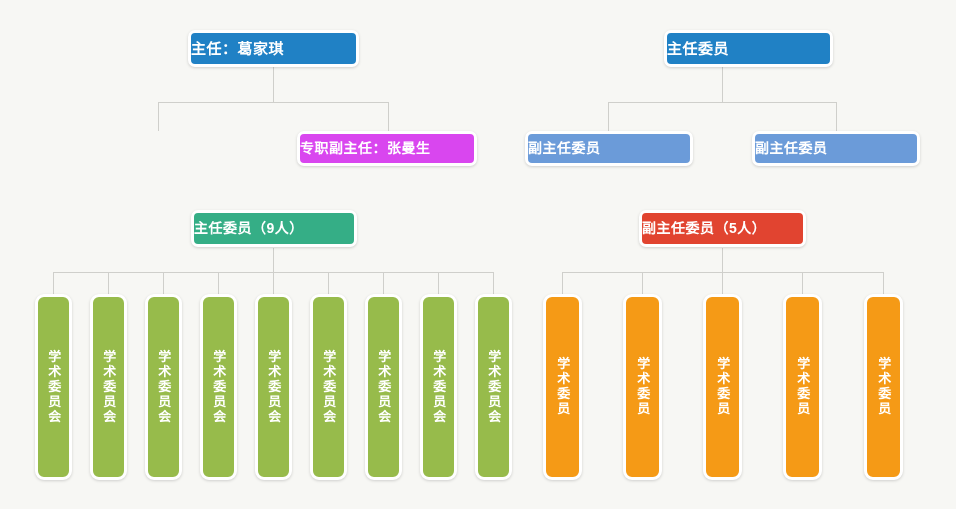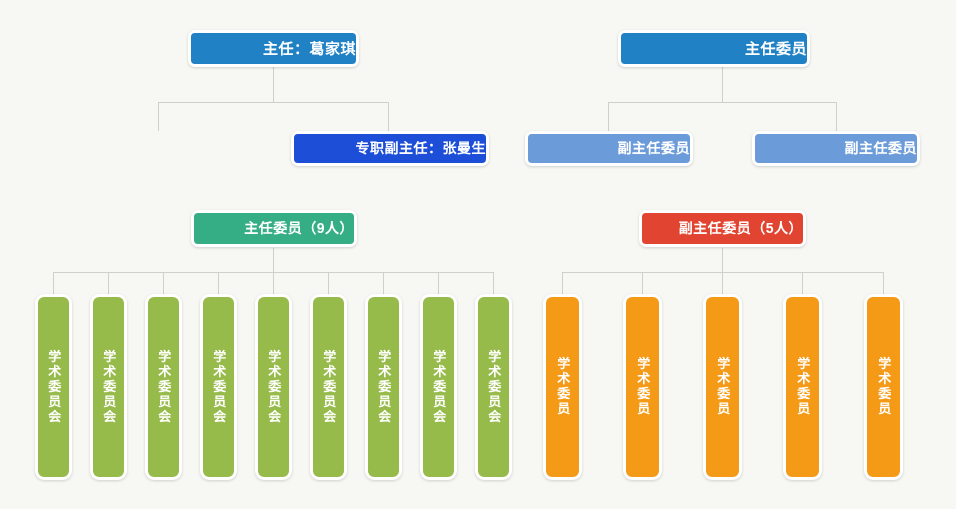--- a/index.html
+++ b/index.html
@@ -19,21 +19,21 @@
     width: 956px;
     height: 509px;
   }
 
   
   .node {
     position: absolute;
     box-sizing: border-box;
     display: flex;
     align-items: center;
-    justify-content: flex-end;
+    justify-content: flex-start;
     color: #ffffff;
     font-weight: bold;
     text-align: center;
     border-radius: 7px;
     border: 3px solid #ffffff;
     box-shadow: 0 1px 3px rgba(0,0,0,0.16);
     letter-spacing: 0.5px;
     line-height: 1.15;
     user-select: none;
   }
@@ -98,21 +98,21 @@
   <div class="line v" style="left:562px; top:272px; height:22px;"></div>
   <div class="line v" style="left:642px; top:272px; height:22px;"></div>
   <div class="line v" style="left:722px; top:272px; height:22px;"></div>
   <div class="line v" style="left:802px; top:272px; height:22px;"></div>
   <div class="line v" style="left:883px; top:272px; height:22px;"></div>
 
   <div class="node level-root" style="left:188px; top:30px; width:171px; height:37px; background:#2081c5;">
     <span>主任：葛家琪</span>
   </div>
 
-  <div class="node level-two" style="left:291px; top:131px; width:198px; height:35px; background:#1d4ed8;">
+  <div class="node level-two" style="left:297px; top:131px; width:180px; height:35px; background:#d946ef;">
     <span>专职副主任：张曼生</span>
   </div>
 
   <div class="node level-three" style="left:191px; top:210px; width:166px; height:37px; background:#35ae86;">
     <span>主任委员（9人）</span>
   </div>
 
   <div class="node leaf" style="left:35px; top:294px; width:37px; height:186px; background:#97bb4b;">
     <span class="leaf-text">学术委员会</span>
   </div>
@@ -134,21 +134,21 @@
   <div class="node leaf" style="left:365px; top:294px; width:37px; height:186px; background:#97bb4b;">
     <span class="leaf-text">学术委员会</span>
   </div>
   <div class="node leaf" style="left:420px; top:294px; width:37px; height:186px; background:#97bb4b;">
     <span class="leaf-text">学术委员会</span>
   </div>
   <div class="node leaf" style="left:475px; top:294px; width:37px; height:186px; background:#97bb4b;">
     <span class="leaf-text">学术委员会</span>
   </div>
 
-  <div class="node level-root" style="left:618px; top:30px; width:192px; height:37px; background:#2081c5;">
+  <div class="node level-root" style="left:664px; top:30px; width:169px; height:37px; background:#2081c5;">
     <span>主任委员</span>
   </div>
 
   <div class="node level-two" style="left:525px; top:131px; width:168px; height:35px; background:#6b9bd9;">
     <span>副主任委员</span>
   </div>
   <div class="node level-two" style="left:752px; top:131px; width:168px; height:35px; background:#6b9bd9;">
     <span>副主任委员</span>
   </div>
 

